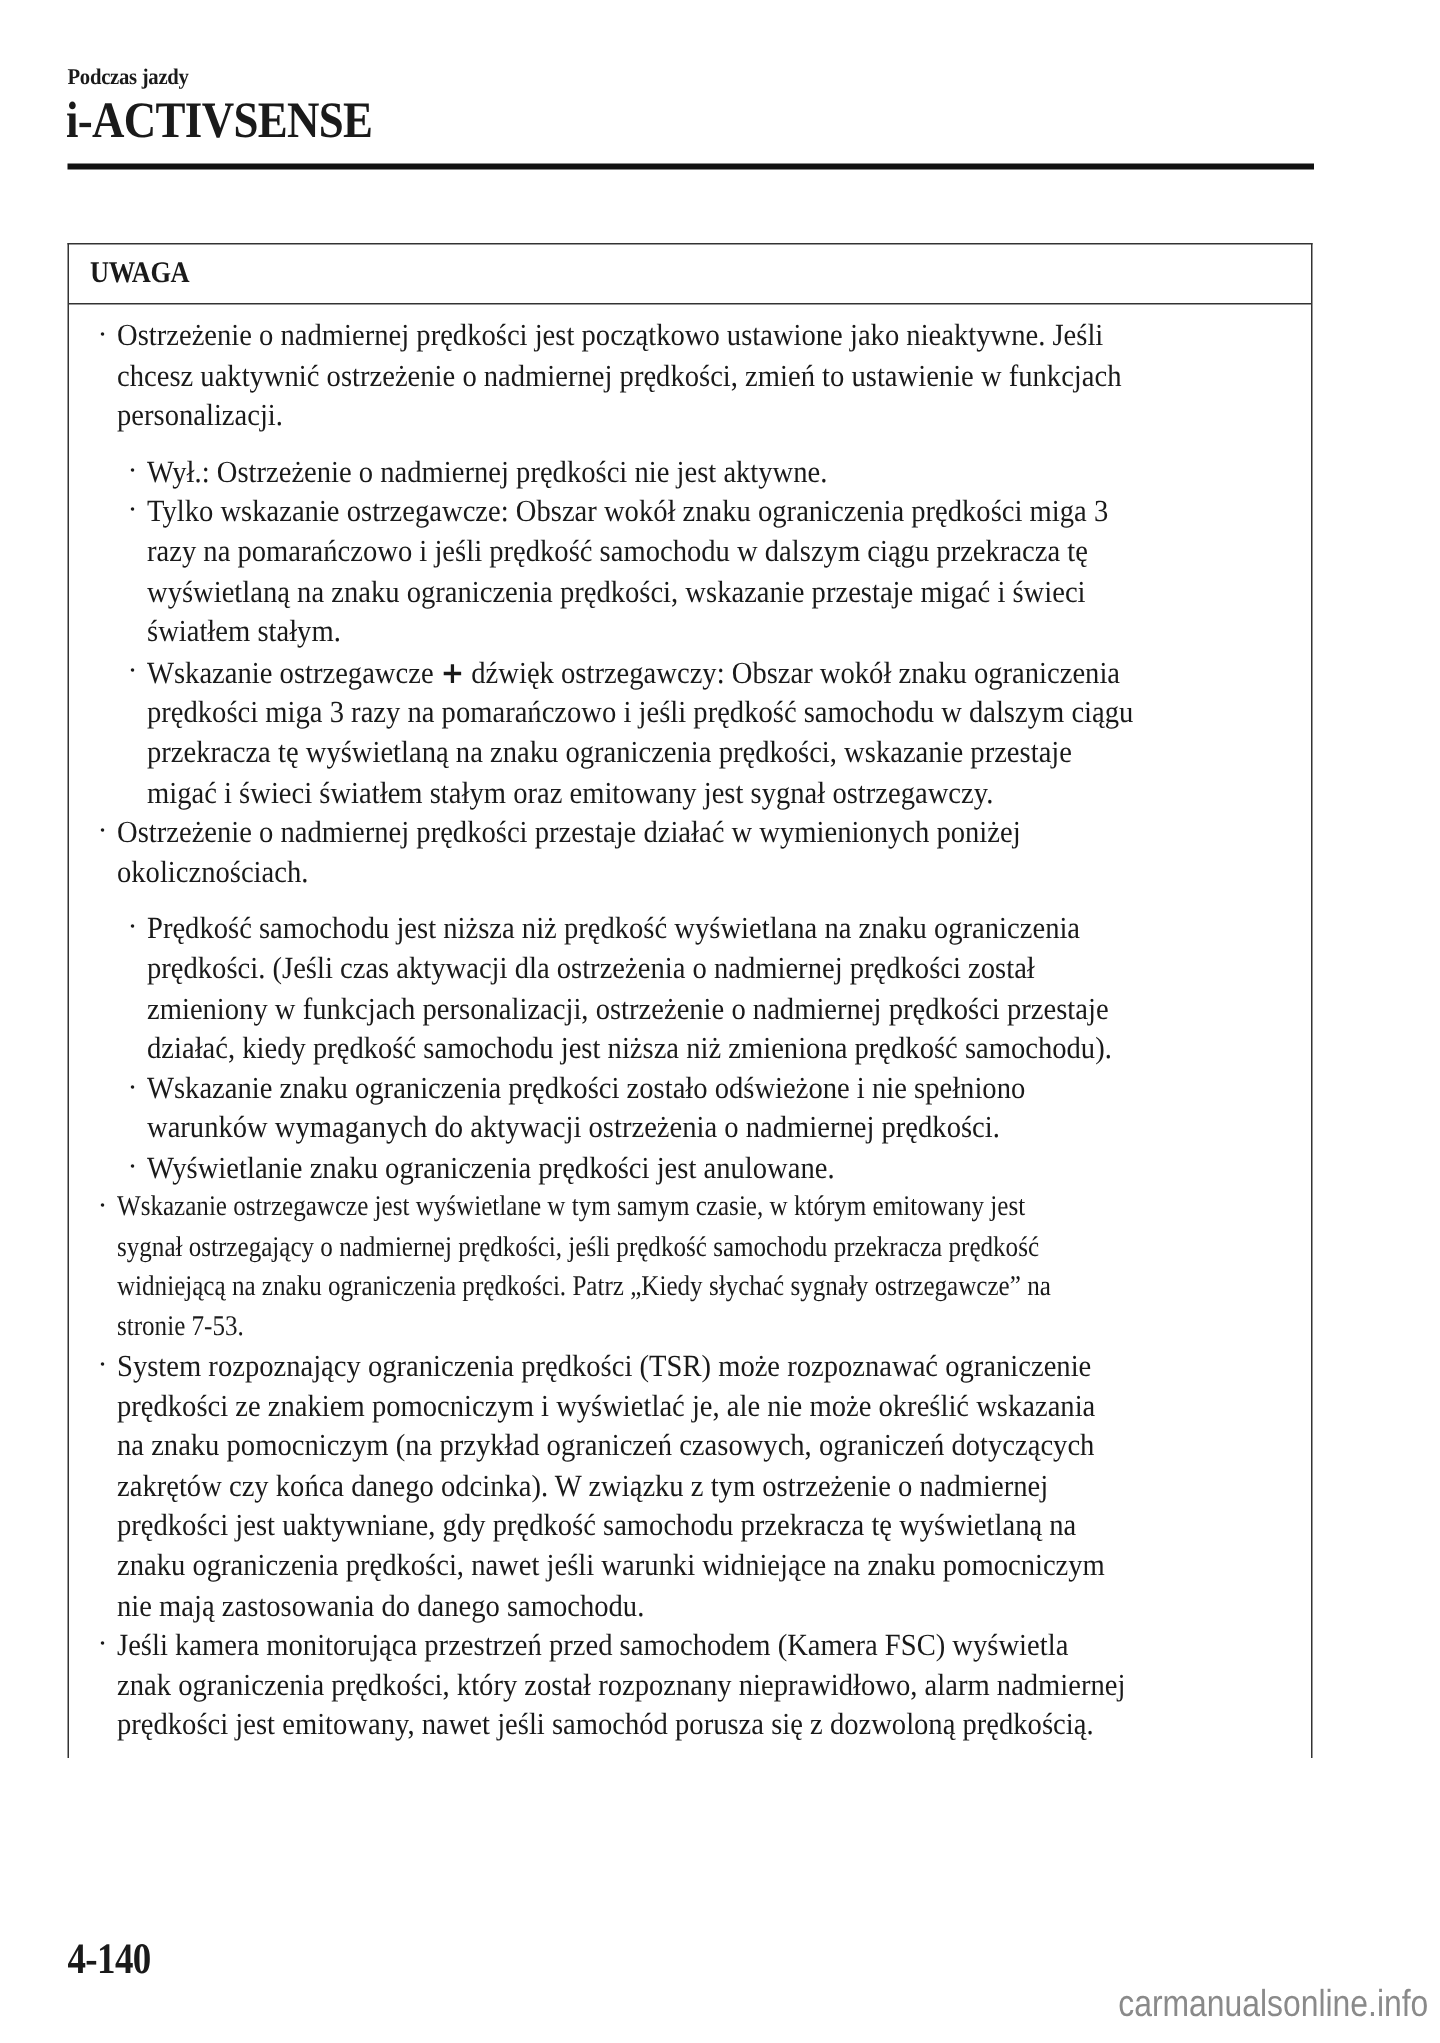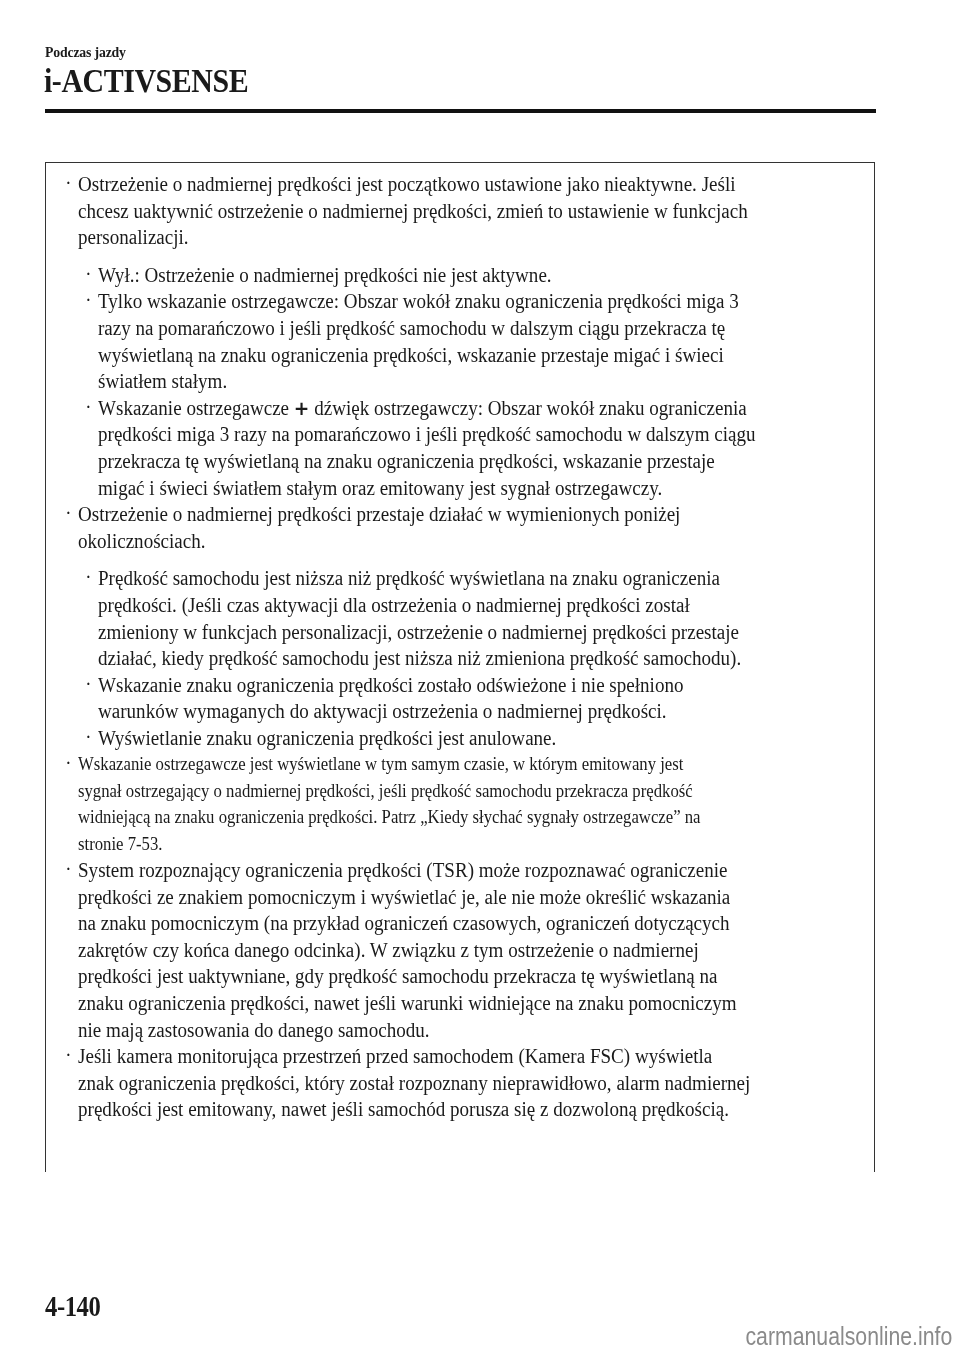--- a/index.html
+++ b/index.html
@@ -131,20 +131,23 @@
     }
   </style>
 </head>
 <body>
 
 <div class="section-label">Podczas jazdy</div>
 <div class="chapter-title">i-ACTIVSENSE</div>
 <div class="title-rule"></div>
 
 <div class="note-box">
+  <div class="note-header">
+    <span>UWAGA</span>
+  </div>
   <div class="note-body">
 
     <div class="item lvl1" style="margin-top:6px;">
       <span class="bullet">·</span>
       <span class="txt">Ostrzeżenie o nadmiernej prędkości jest początkowo ustawione jako nieaktywne. Jeśli
 chcesz uaktywnić ostrzeżenie o nadmiernej prędkości, zmień to ustawienie w funkcjach
 personalizacji.</span>
     </div>
 
     <div class="item lvl2 gap-before">

